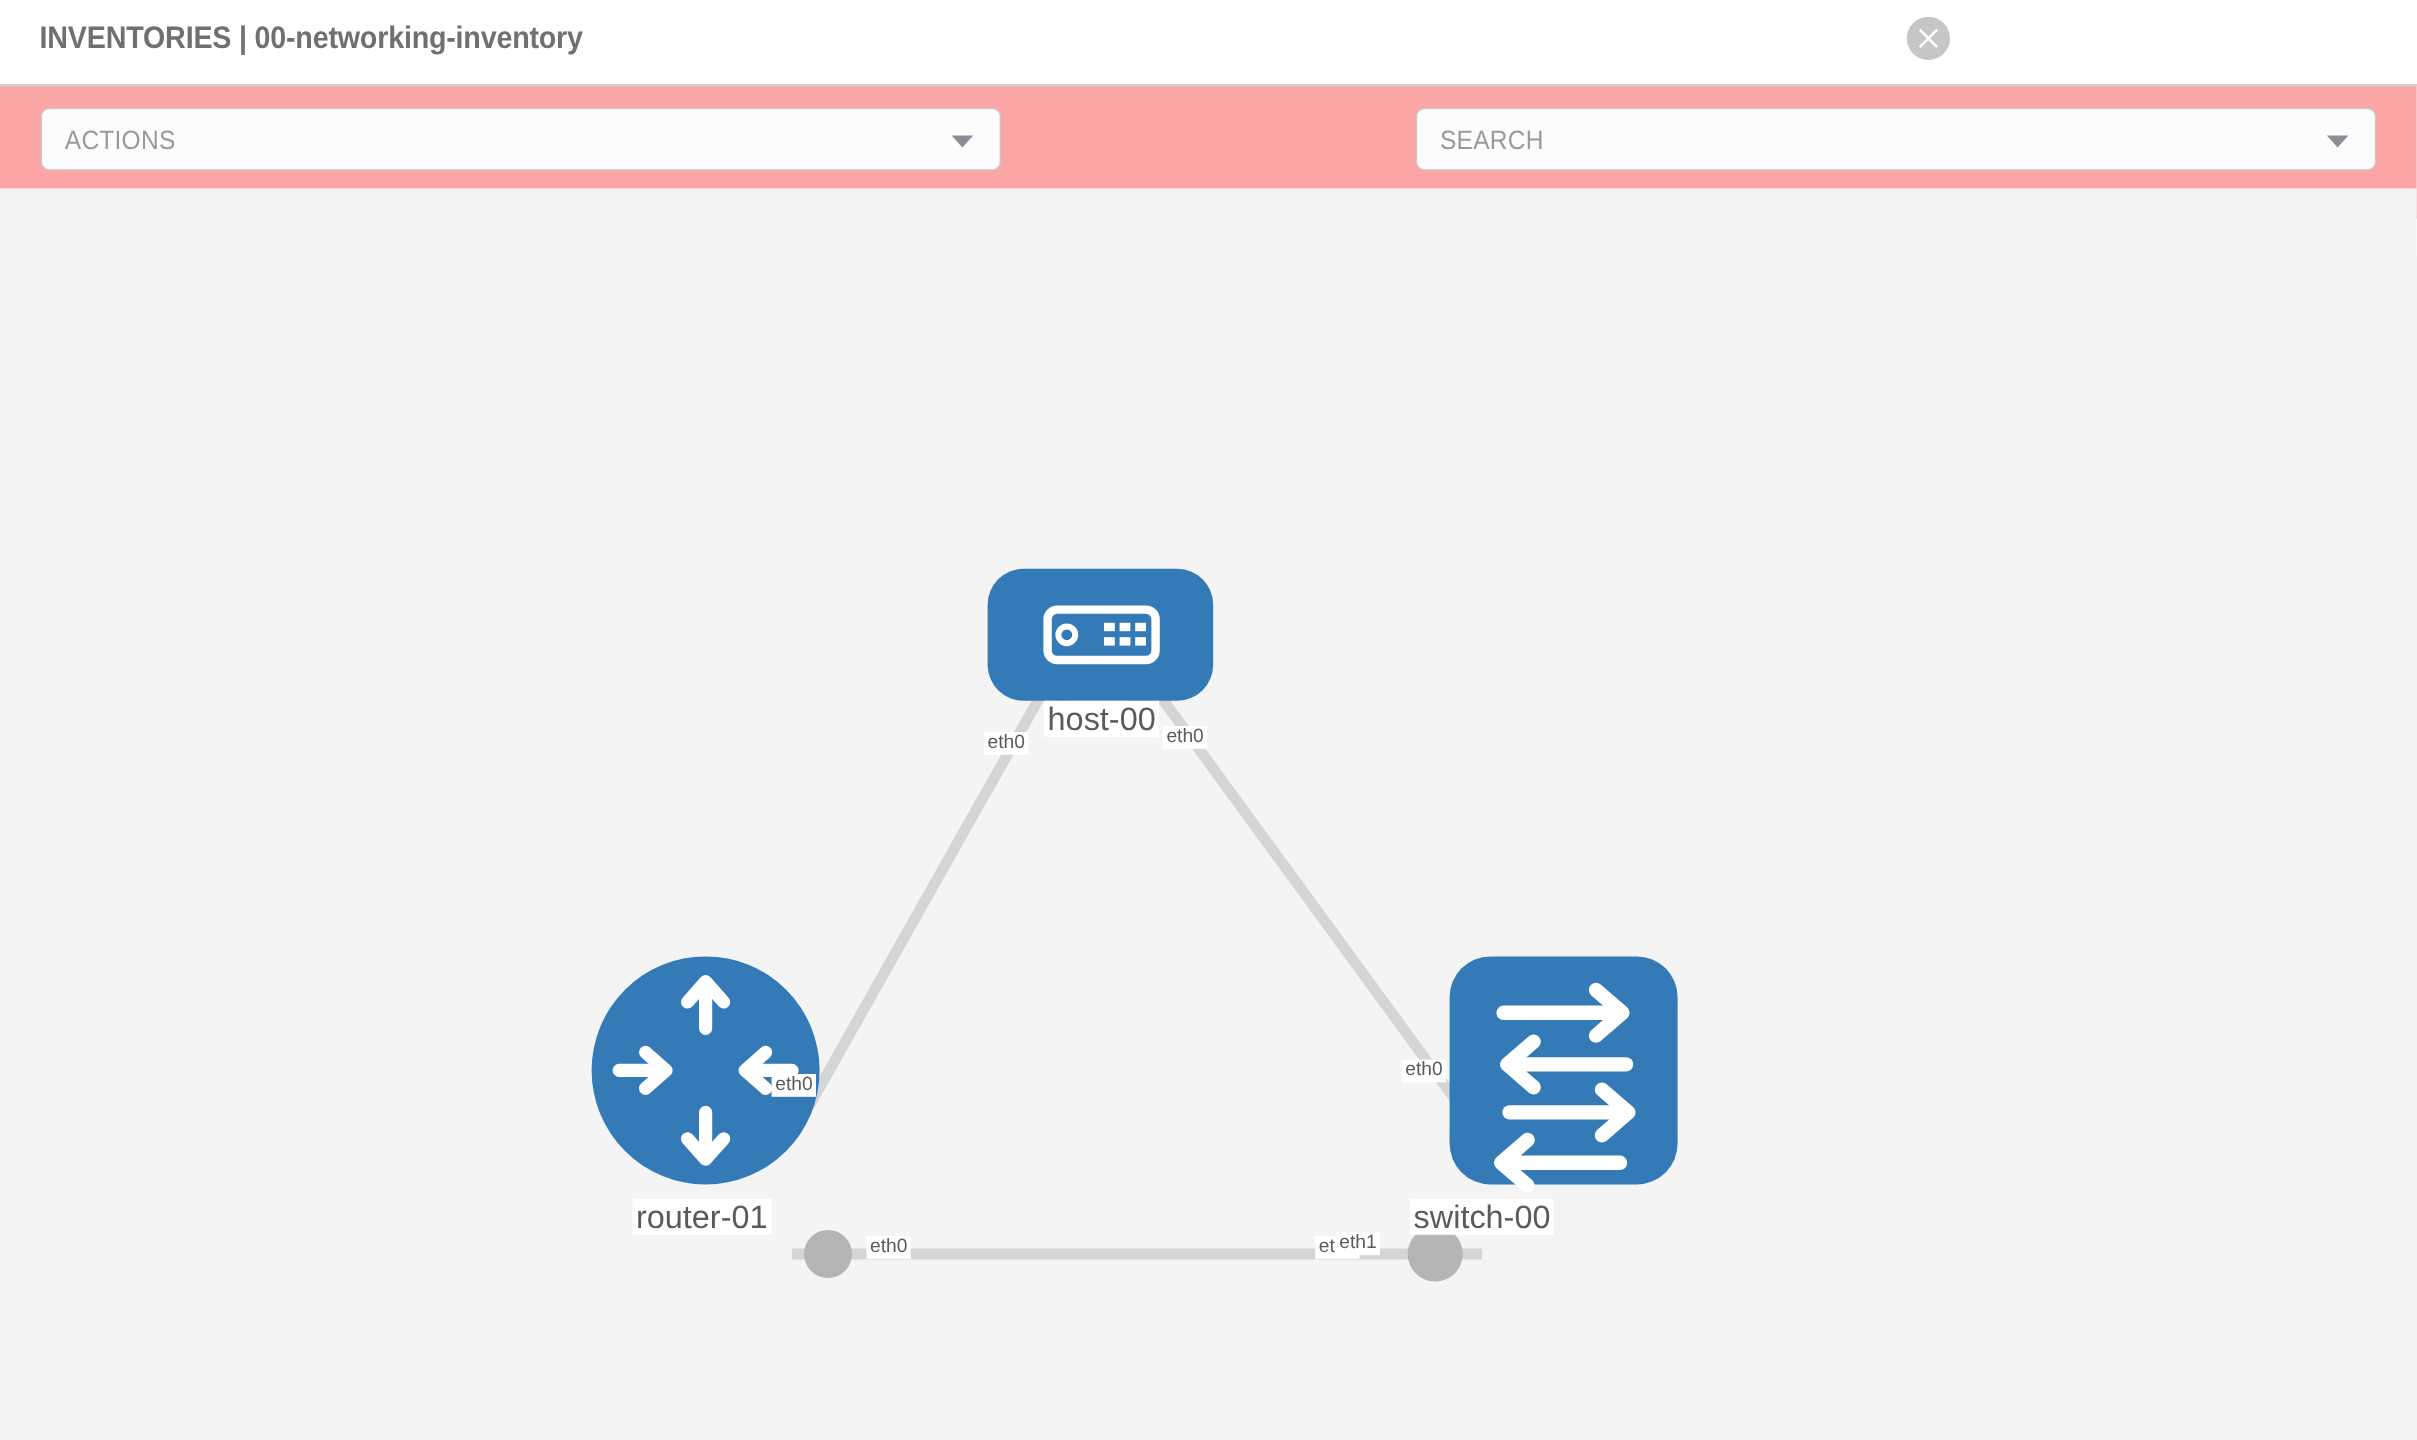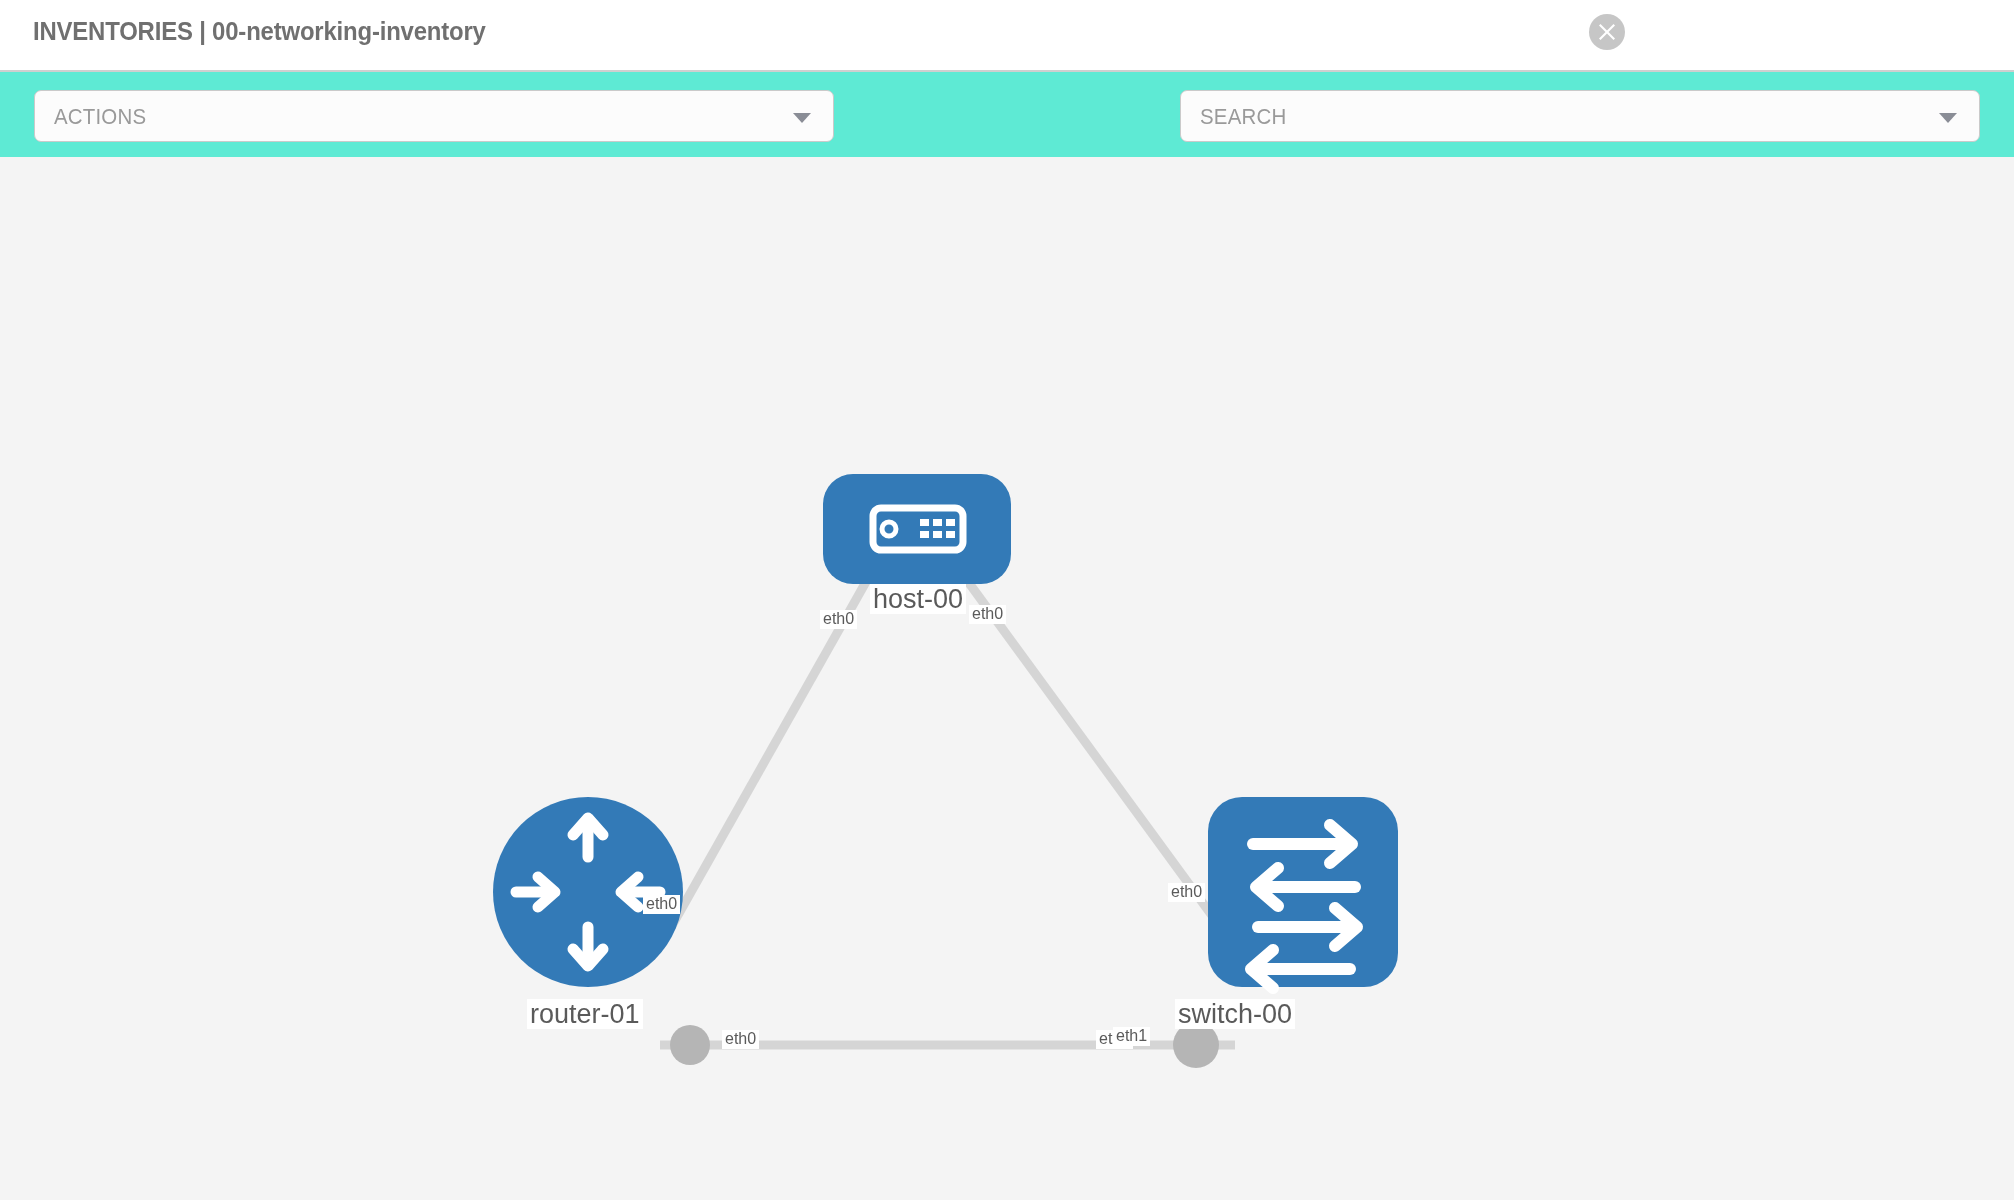--- a/index.html
+++ b/index.html
@@ -26,21 +26,21 @@
   .close-btn {
     position: absolute; right: 27px; top: 14px;
     width: 36px; height: 36px; border-radius: 50%;
     background: #c6c6c6; cursor: pointer;
   }
   .close-btn svg { display: block; }
 
   
   .toolbar {
     position: absolute; left: 0; top: 70px; width: 2014px; height: 112px;
-    background: #5eead4;
+    background: #fca5a5;
     border-top: 2px solid #cfcfcf;
     border-bottom: 2px solid #c3c3c3;
   }
   .actions-select {
     position: absolute; left: 34px; top: 18px;
     width: 800px; height: 52px;
     background: #fcfcfc;
     border: 1px solid #cacaca;
     border-radius: 7px;
     cursor: pointer;

